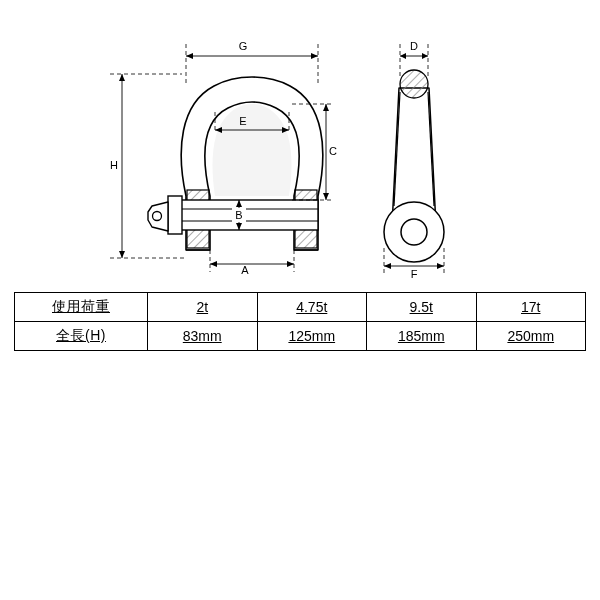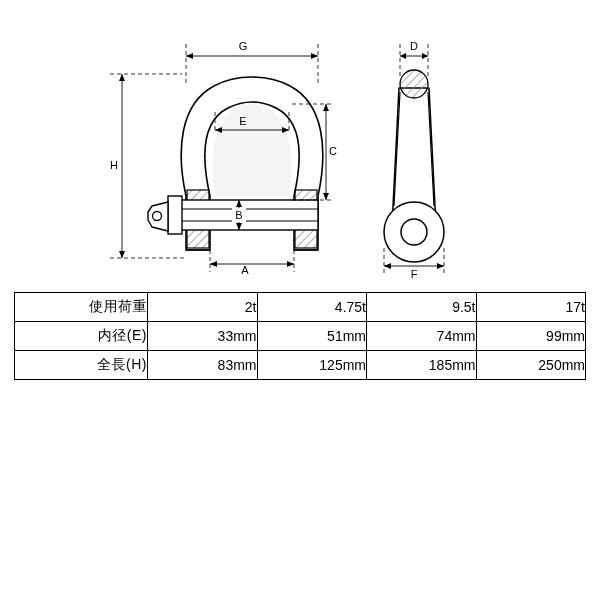--- a/index.html
+++ b/index.html
@@ -34,27 +34,28 @@
     top: 292px;
     width: 572px;
   }
   table.spec {
     border-collapse: collapse;
     width: 572px;
     table-layout: fixed;
   }
   table.spec td {
     border: 1px solid #000000;
-    text-align: right;
+    text-align: center;
     vertical-align: middle;
     height: 28px;
     font-size: 14px;
     font-family: "Liberation Sans", sans-serif;
     color: #000000;
     padding: 0;
+    text-decoration: underline;
   }
   table.spec td.rowhead {
     width: 132px;
     letter-spacing: 0.5px;
   }
   table.spec tr.header td {
     font-weight: normal;
   }
 </style>
 </head>
@@ -190,27 +191,20 @@
         <tr class="header">
           <td class="rowhead">使用荷重</td>
           <td>2t</td>
           <td>4.75t</td>
           <td>9.5t</td>
           <td>17t</td>
         </tr>
 
 
 
-        <tr>
-          <td class="rowhead">内径(E)</td>
-          <td>33mm</td>
-          <td>51mm</td>
-          <td>74mm</td>
-          <td>99mm</td>
-        </tr>
 
 
 
 
 
 
         <tr>
           <td class="rowhead">全長(H)</td>
           <td>83mm</td>
           <td>125mm</td>

